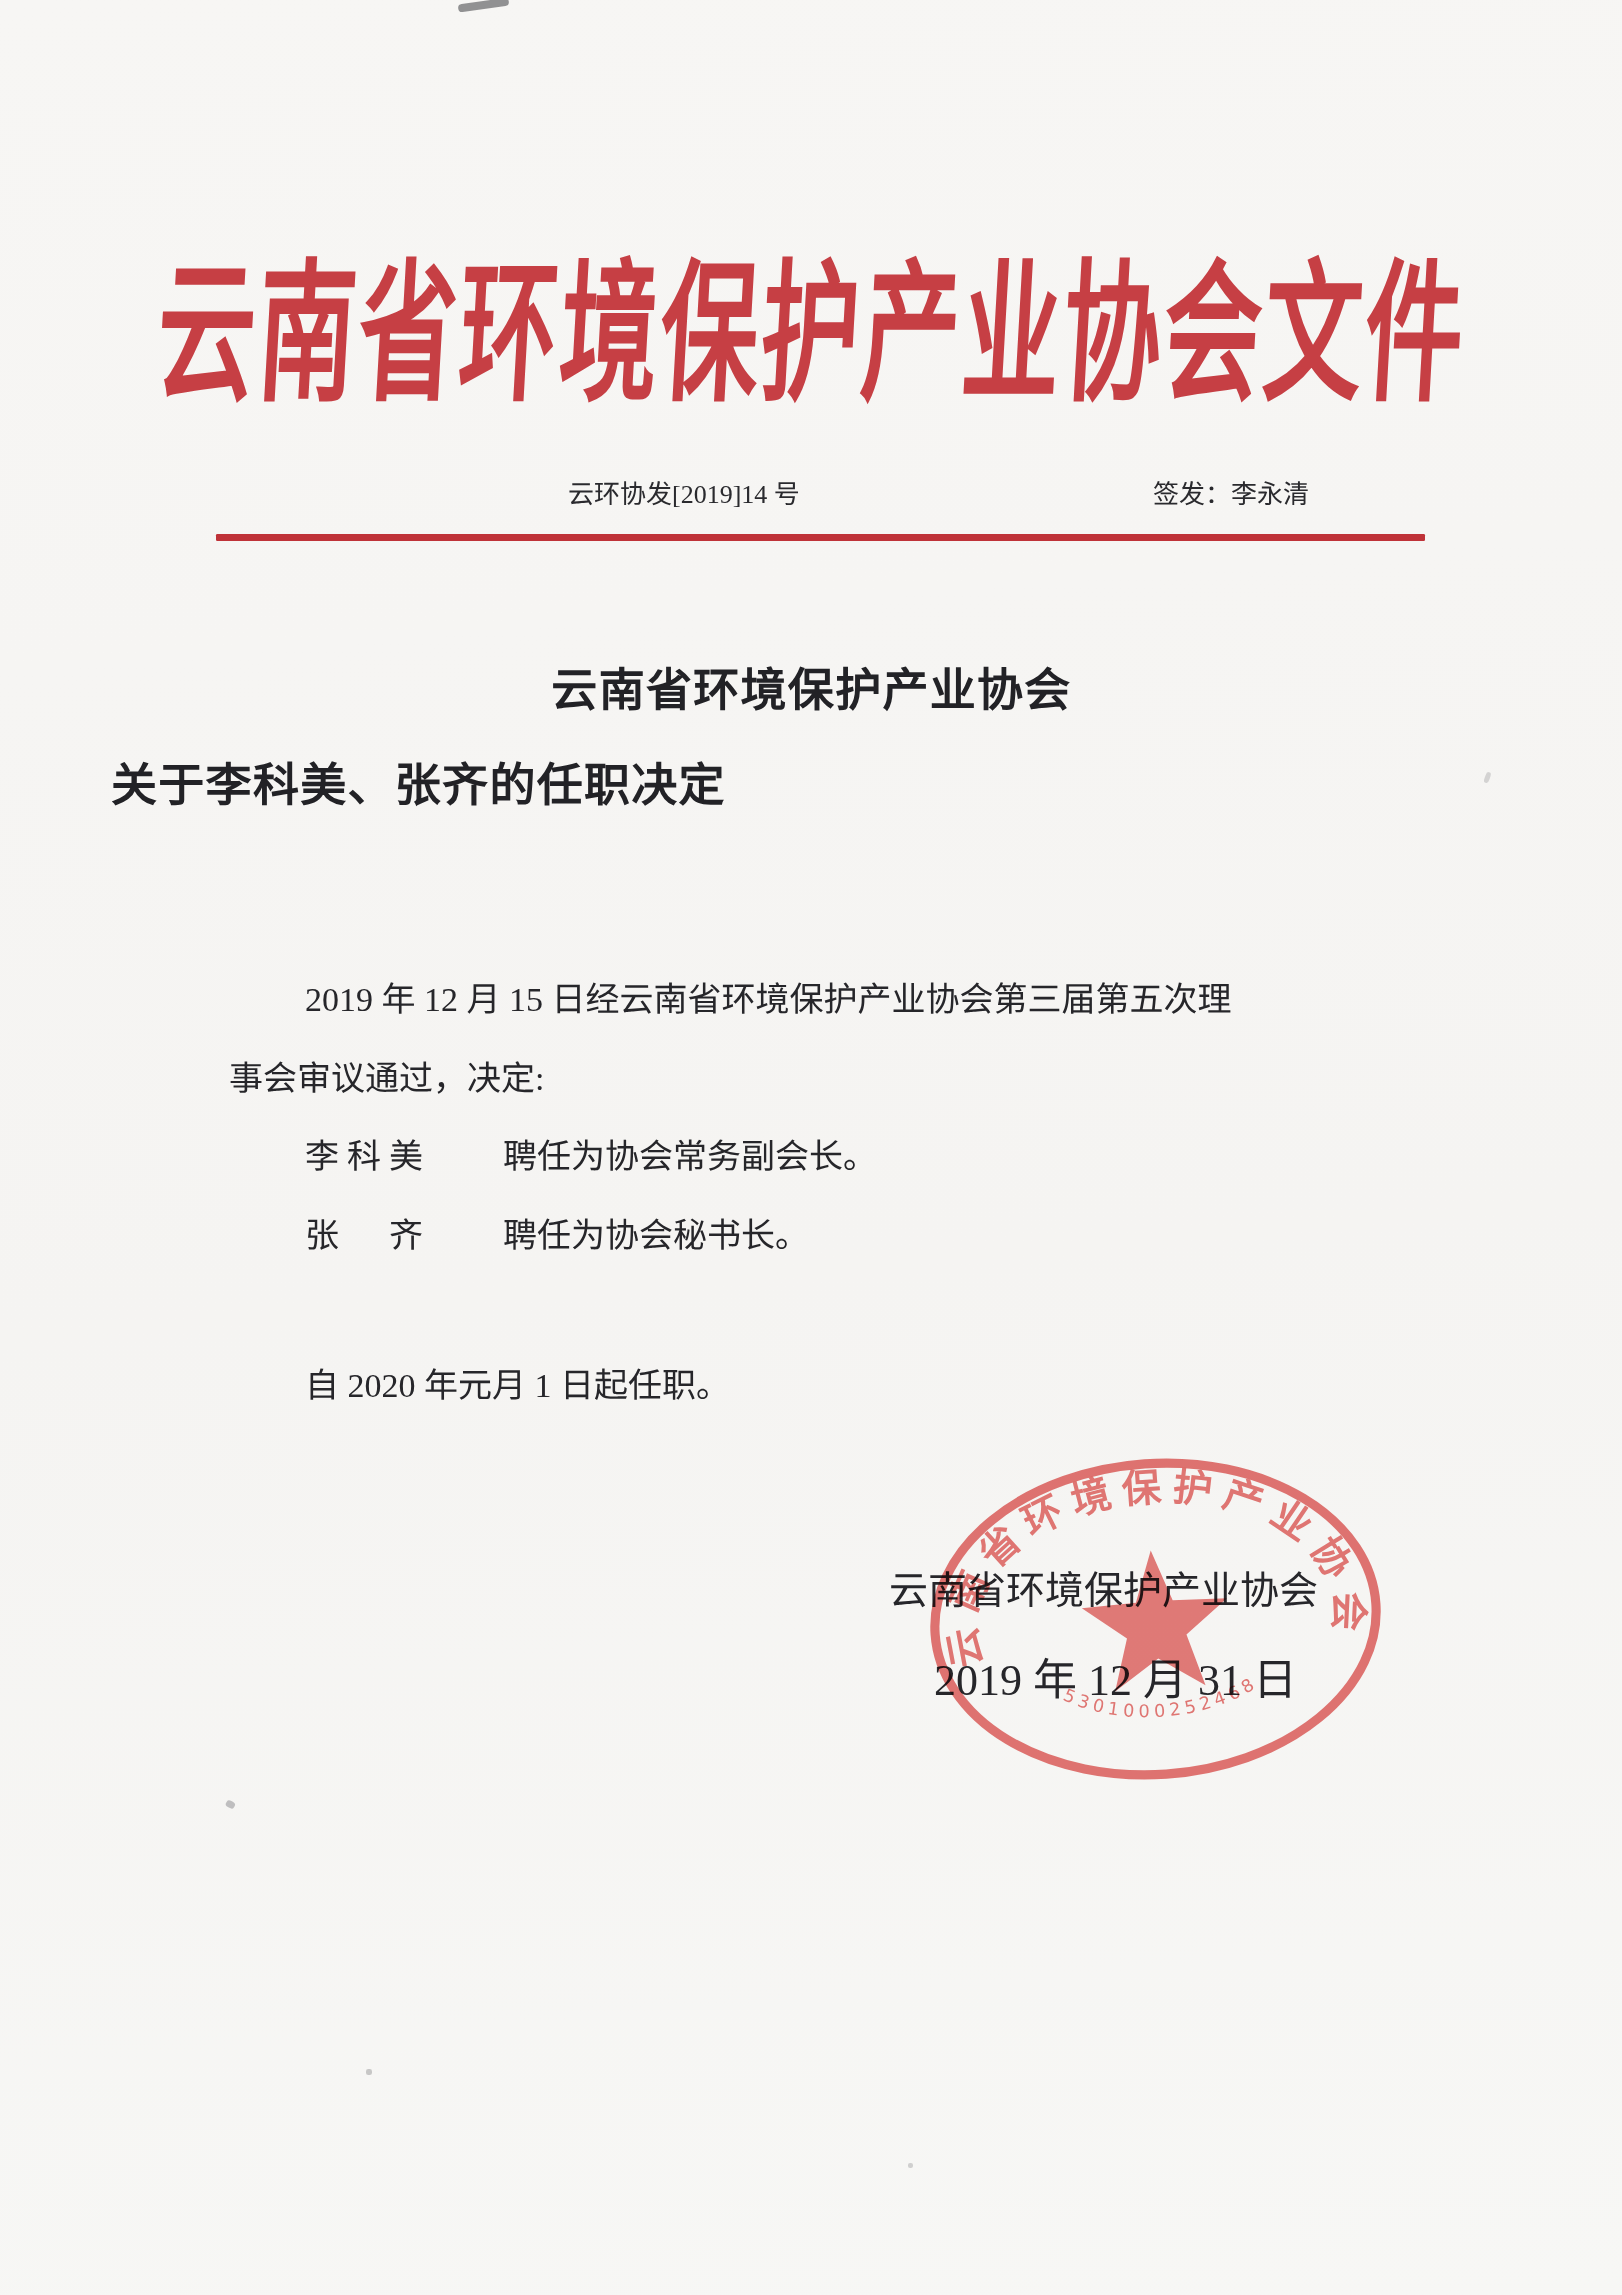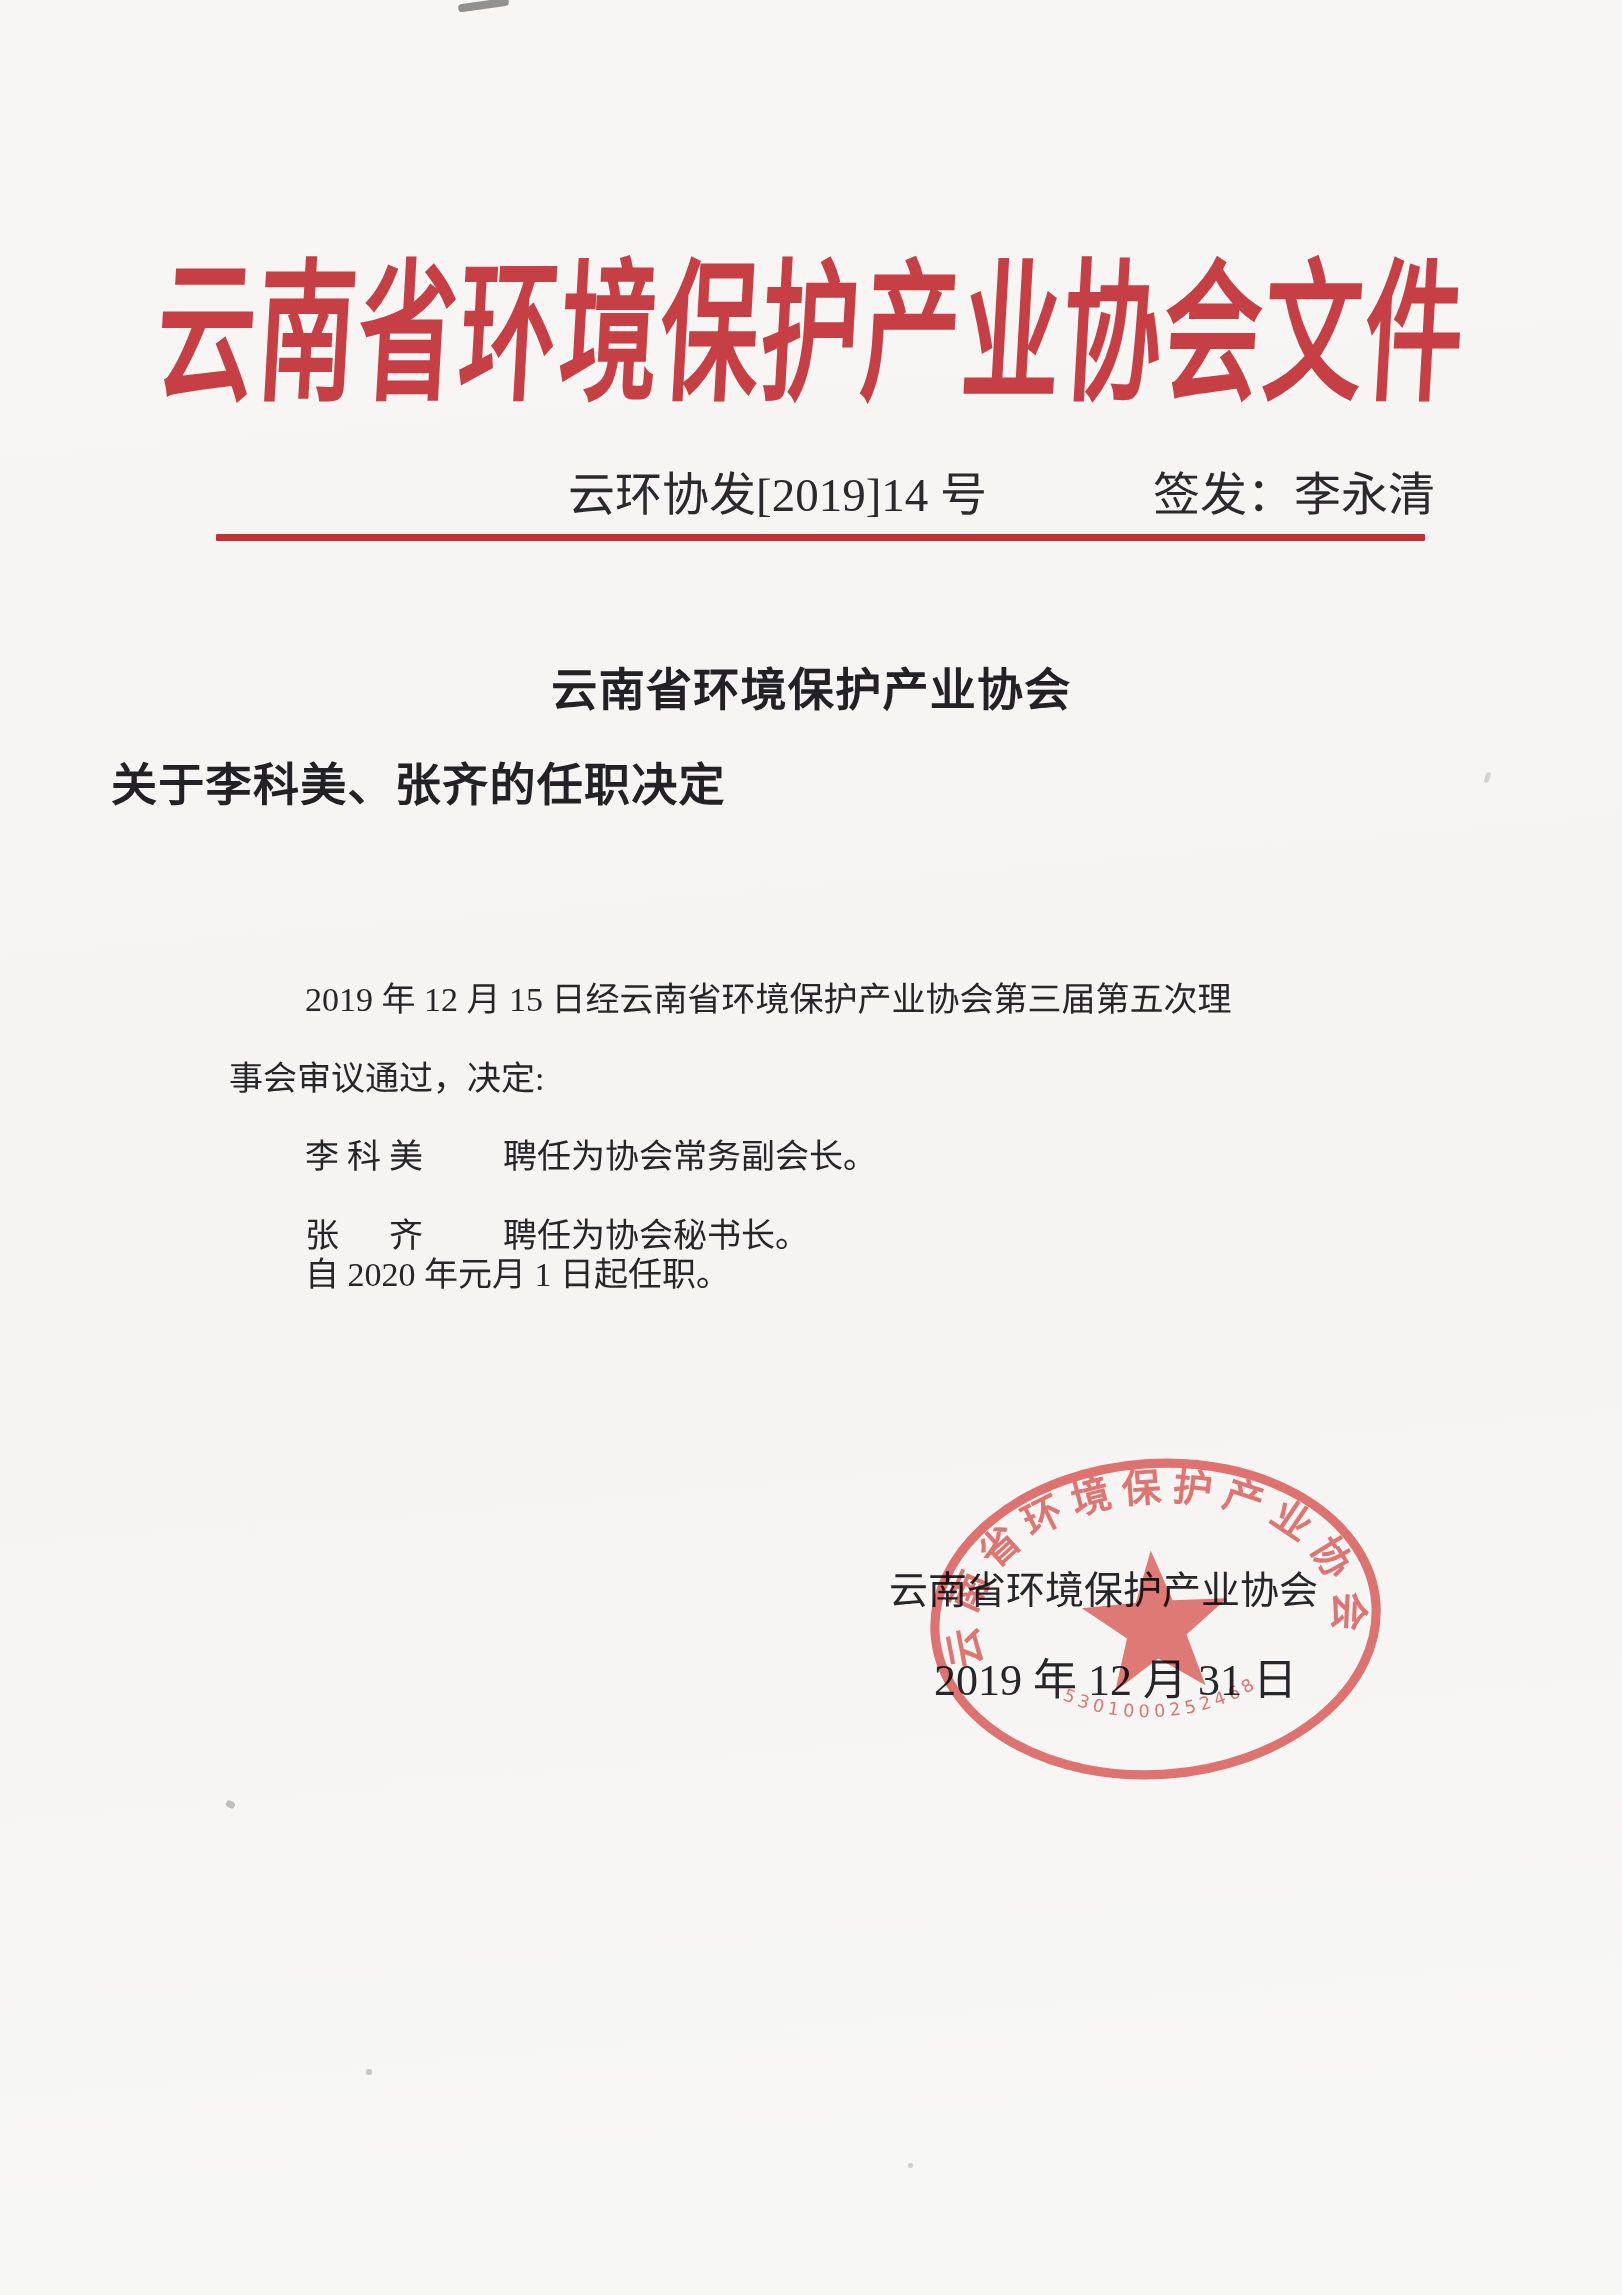--- a/index.html
+++ b/index.html
@@ -18,21 +18,21 @@
     text-align:center;
     font-size:98px;font-weight:bold;line-height:1.5;
     letter-spacing:2.6px;
     color:#c63f44;
     transform:scaleY(1.56) skewX(-5deg);
     transform-origin:50% 50%;
     white-space:nowrap;
   }
   .docnum-row{
     position:absolute;top:472px;left:216px;right:216px;height:46px;
-    font-size:47px;line-height:46px;color:#2a2a2e;
+    font-size:26px;line-height:46px;color:#2a2a2e;
   }
   .doc-number{position:absolute;left:352px;white-space:nowrap;}
   .issuer{position:absolute;left:937px;white-space:nowrap;}
   .red-rule{
     position:absolute;top:534px;left:216px;width:1209px;height:7.2px;
     background:#bf3238;border-radius:1.3px;
   }
   
   .doc-title1{
     position:absolute;top:653px;left:111px;right:111px;
@@ -47,21 +47,21 @@
   
   .body-line{
     position:absolute;left:229px;right:196px;
     font-size:34px;line-height:48px;color:#26262a;
     white-space:nowrap;
   }
   .bl1{top:976px;padding-left:76px;}
   .bl2{top:1055px;}
   .bl3{top:1133px;padding-left:76px;}
   .bl4{top:1212px;padding-left:76px;}
-  .bl5{top:1251px;padding-left:76px;}
+  .bl5{top:1362px;padding-left:76px;}
   .appt-name{
     display:inline-block;width:118px;
     text-align:justify;text-align-last:justify;
     vertical-align:top;
   }
   .appt-action{display:inline-block;margin-left:80px;}
   
   .sig-org{
     position:absolute;top:1559px;left:889px;
     font-size:39px;letter-spacing:0px;color:#26262a;white-space:nowrap;

